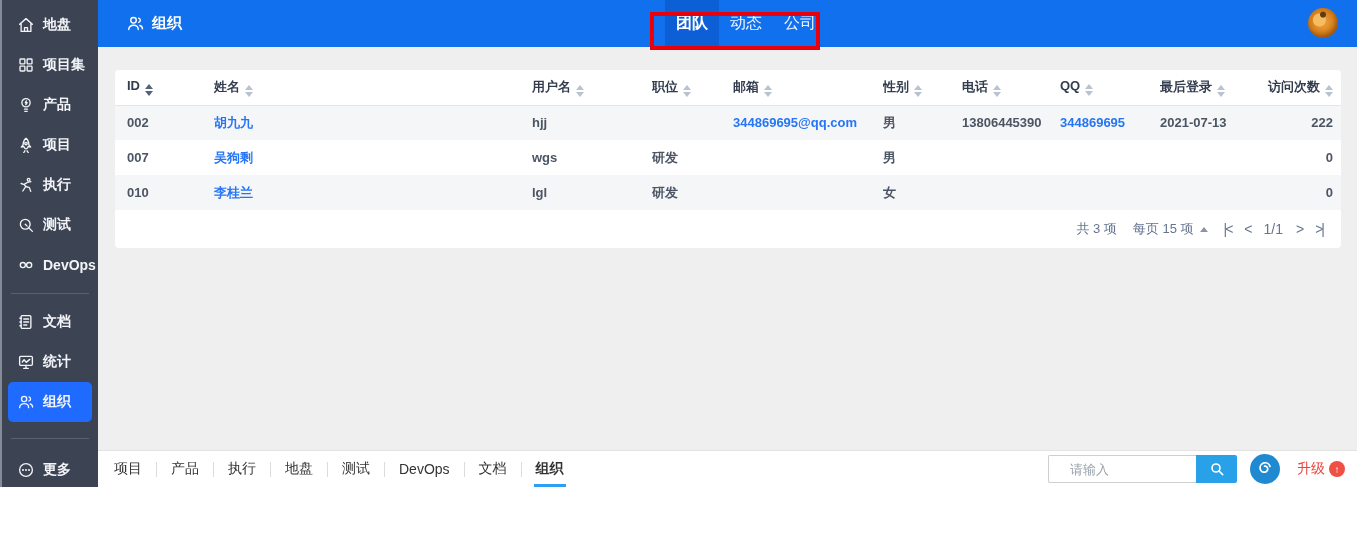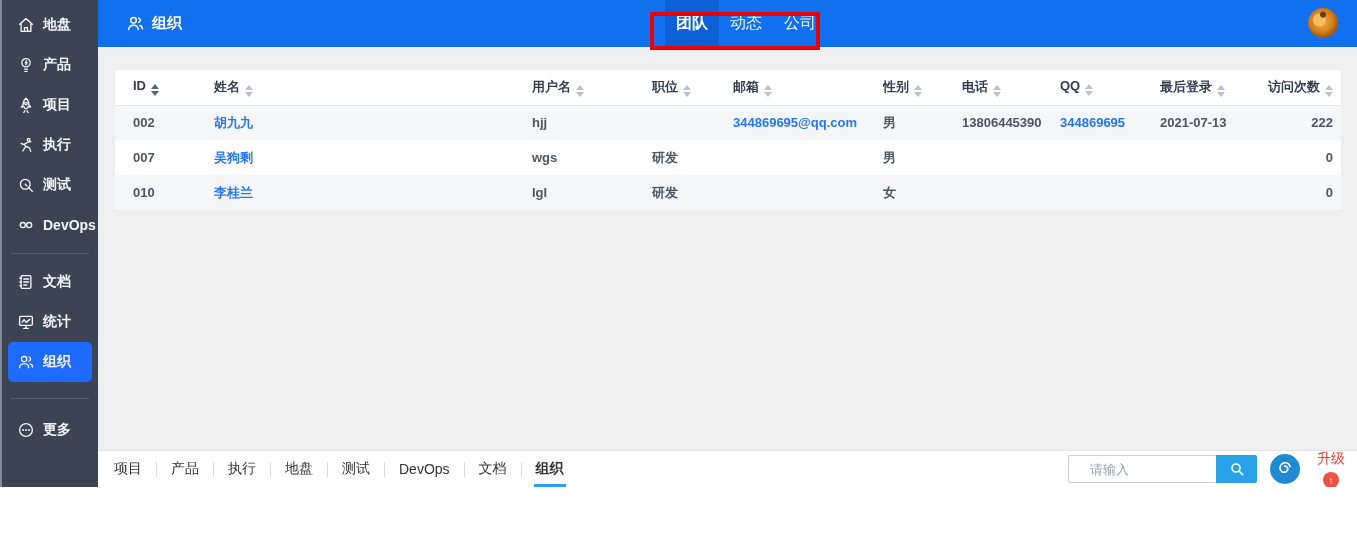--- a/index.html
+++ b/index.html
@@ -35,21 +35,21 @@
   }
 
   
   .annotation-box { position:absolute; left:650px; top:12px; width:170px; height:38px; border:4px solid #e8000b; z-index:20; pointer-events:none; }
 
   
   .main { position:absolute; left:98px; top:47px; width:1259px; height:458px; background:#efeff0; }
   .card { position:absolute; left:17px; top:23px; width:1226px; background:#fff; border-radius:4px; }
   table { width:100%; border-collapse:collapse; table-layout:fixed; font-size:13px; }
   th, td { padding:0 8px 0 0; text-align:left; overflow:hidden; white-space:nowrap; }
-  th:first-child, td:first-child { padding-left:18px; }
+  th:first-child, td:first-child { padding-left:12px; }
   th { height:35px; color:#333c4e; font-weight:bold; border-bottom:1px solid #e3e6ea; cursor:pointer; }
   td { height:35px; color:#4c5564;font-weight:bold; }
   tbody tr:nth-child(odd) { background:#f5f6f7; }
   th:last-child, td:last-child { text-align:right; }
   a.cell-link { color:#2575f6; text-decoration:none; cursor:pointer; }
   .sort { display:inline-flex; flex-direction:column; gap:2px; margin-left:5px; vertical-align:1px; }
   .sort i { display:block; width:0; height:0; border-left:4px solid transparent; border-right:4px solid transparent; }
   .sort .up { border-bottom:5px solid #b9c2cf; }
   .sort .dn { border-top:5px solid #b9c2cf; }
   .sort.sorted .up { border-bottom-color:#55627a; }
@@ -69,21 +69,21 @@
   .btab-sep { width:1px; height:15px; background:#dcdcdc; }
   .btab.active { font-weight:bold; }
   .btab.active::after { content:""; position:absolute; left:12px; right:12px; bottom:0; height:3px; background:#2e9ff2; }
   .bright { margin-left:auto; display:flex; align-items:center; padding-right:12px; }
   .search-input { width:148px; height:28px; border:1px solid #cfcfcf; border-right:none; border-radius:2px 0 0 2px; padding:0 21px; font-size:13px; color:#333; outline:none; font-family:"Liberation Sans","DejaVu Sans",sans-serif; }
   .search-input::placeholder { color:#9aa2ad; }
   .search-btn { width:41px; height:28px; background:#29a1e9; border:none; border-radius:0 2px 2px 0; display:flex; align-items:center; justify-content:center; cursor:pointer; }
   .search-btn svg { width:16px; height:16px; stroke:#fff; fill:none; stroke-width:2.4; stroke-linecap:round; }
   .zentao-logo { width:30px; height:30px; border-radius:50%; background:#1f8ad2; margin-left:13px; display:flex; align-items:center; justify-content:center; cursor:pointer; }
   .zentao-logo svg { width:22px; height:22px; stroke:#fff; fill:none; stroke-width:1.9; stroke-linecap:round; }
-  .upgrade { margin-left:17px; display:flex; align-items:center; gap:4px; cursor:pointer;flex-direction:column; }
+  .upgrade { margin-left:17px; display:flex; align-items:center; gap:4px; cursor:pointer; }
   .upgrade-label { color:#e8463f; font-size:14px; }
   .upgrade-badge { width:16px; height:16px; border-radius:50%; background:#f04f43; color:#fff; font-size:10px; font-weight:bold; display:flex; align-items:center; justify-content:center; }
 
   .collapse-icon { position:relative; width:22px; height:16px; }
   .collapse-icon .bar { position:absolute; right:0; height:2px; background:#e6e9ee; border-radius:1px; }
   .collapse-icon .b1 { top:0; width:18px; }
   .collapse-icon .b2 { top:7px; width:14px; }
   .collapse-icon .b3 { top:14px; width:18px; }
   .collapse-icon .arr { position:absolute; left:0; top:4px; width:0; height:0; border-top:4px solid transparent; border-bottom:4px solid transparent; border-right:6px solid #e6a23c; }
 </style>
@@ -93,20 +93,31 @@
 <div class="page">
 
   <aside class="sidebar">
     <div class="nav-item">
       <span class="icon">
         <svg viewBox="0 0 24 24">
             <path d="M3.5 11L12 3.5 20.5 11M5.5 9.8V20.5h13V9.8M10 20.5v-5h4v5"></path>
           </svg>
       </span>
       <span>地盘</span>
+    </div>
+    <div class="nav-item">
+      <span class="icon">
+        <svg viewBox="0 0 24 24">
+            <rect x="4" y="4" width="6.5" height="6.5" rx="1"></rect>
+            <rect x="13.5" y="4" width="6.5" height="6.5" rx="1"></rect>
+            <rect x="4" y="13.5" width="6.5" height="6.5" rx="1"></rect>
+            <rect x="13.5" y="13.5" width="6.5" height="6.5" rx="1"></rect>
+          </svg>
+      </span>
+      <span>项目集</span>
     </div>
     <div class="nav-item">
       <span class="icon">
         <svg viewBox="0 0 24 24">
             <circle cx="12" cy="9" r="5.5"></circle>
             <path d="M10 17.5h4M10.5 20.5h3M12.5 6.5l-1.5 2.5h2.5l-1.7 2.6"></path>
           </svg>
       </span>
       <span>产品</span>
     </div>
@@ -312,20 +323,34 @@
             <td></td>
             <td>女</td>
             <td></td>
             <td></td>
             <td></td>
             <td>0</td>
           </tr>
         </tbody>
       </table>
 
+      <div class="pagination">
+        <span>共 3 项</span>
+        <span class="pg-group">
+          <span>每页 15 项</span>
+          <span class="caret-up"></span>
+        </span>
+        <span class="pg-nav">
+          <span class="pg-btn">|&lt;</span>
+          <span class="pg-btn">&lt;</span>
+          <span class="pg-btn pg-page">1/1</span>
+          <span class="pg-btn">&gt;</span>
+          <span class="pg-btn">&gt;|</span>
+        </span>
+      </div>
     </div>
   </main>
 
   <footer class="bottombar">
     <div class="btabs">
       <div class="btab">项目</div>
       <div class="btab-sep"></div>
       <div class="btab">产品</div>
       <div class="btab-sep"></div>
       <div class="btab">执行</div>

